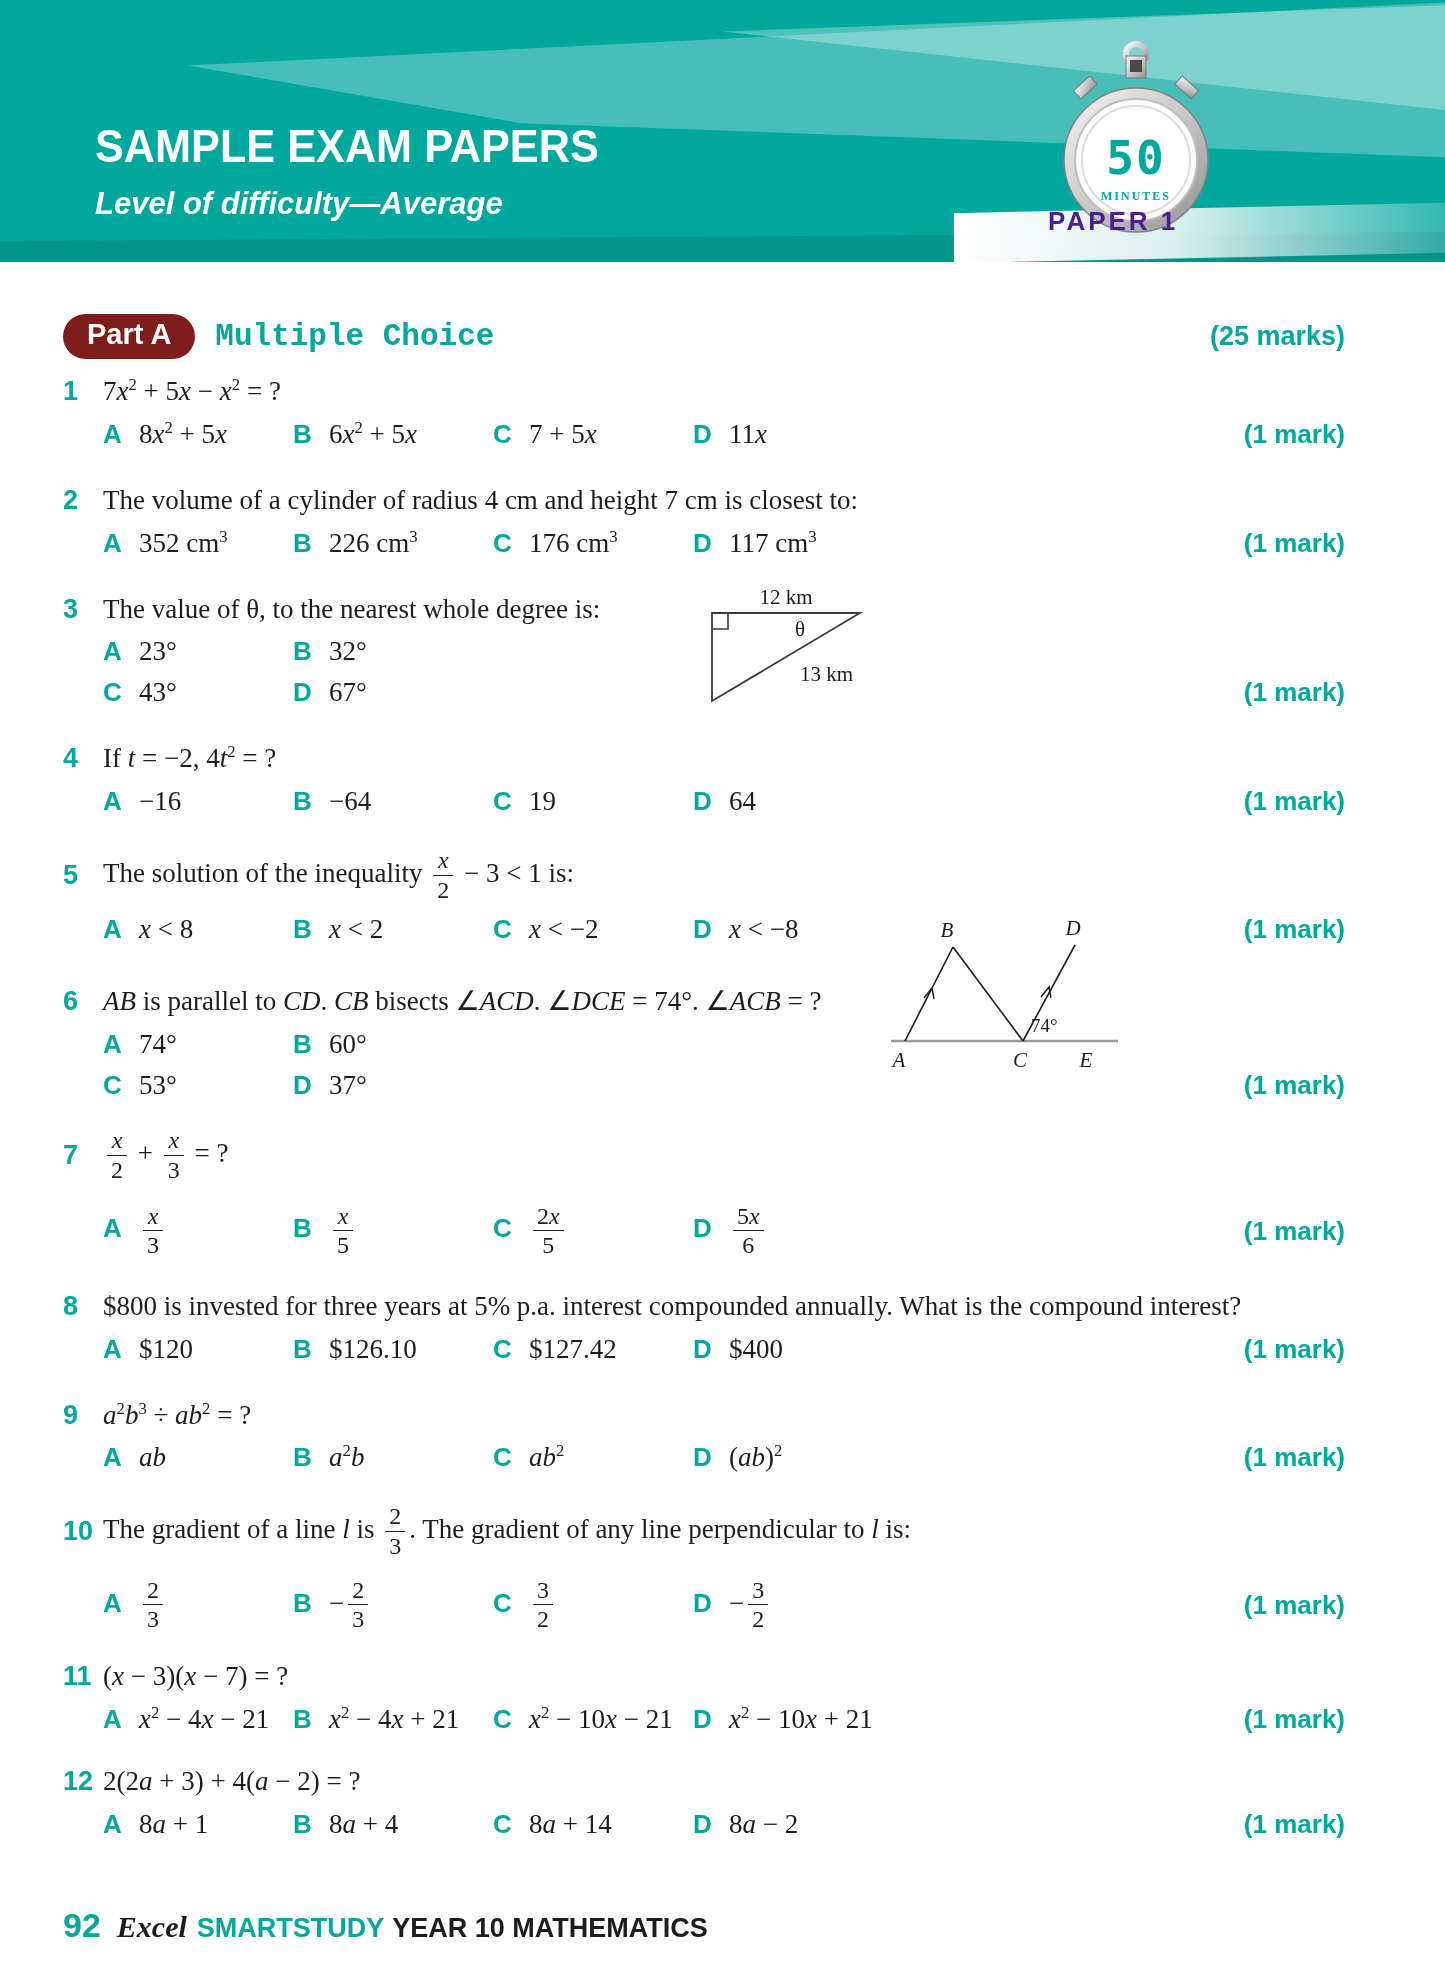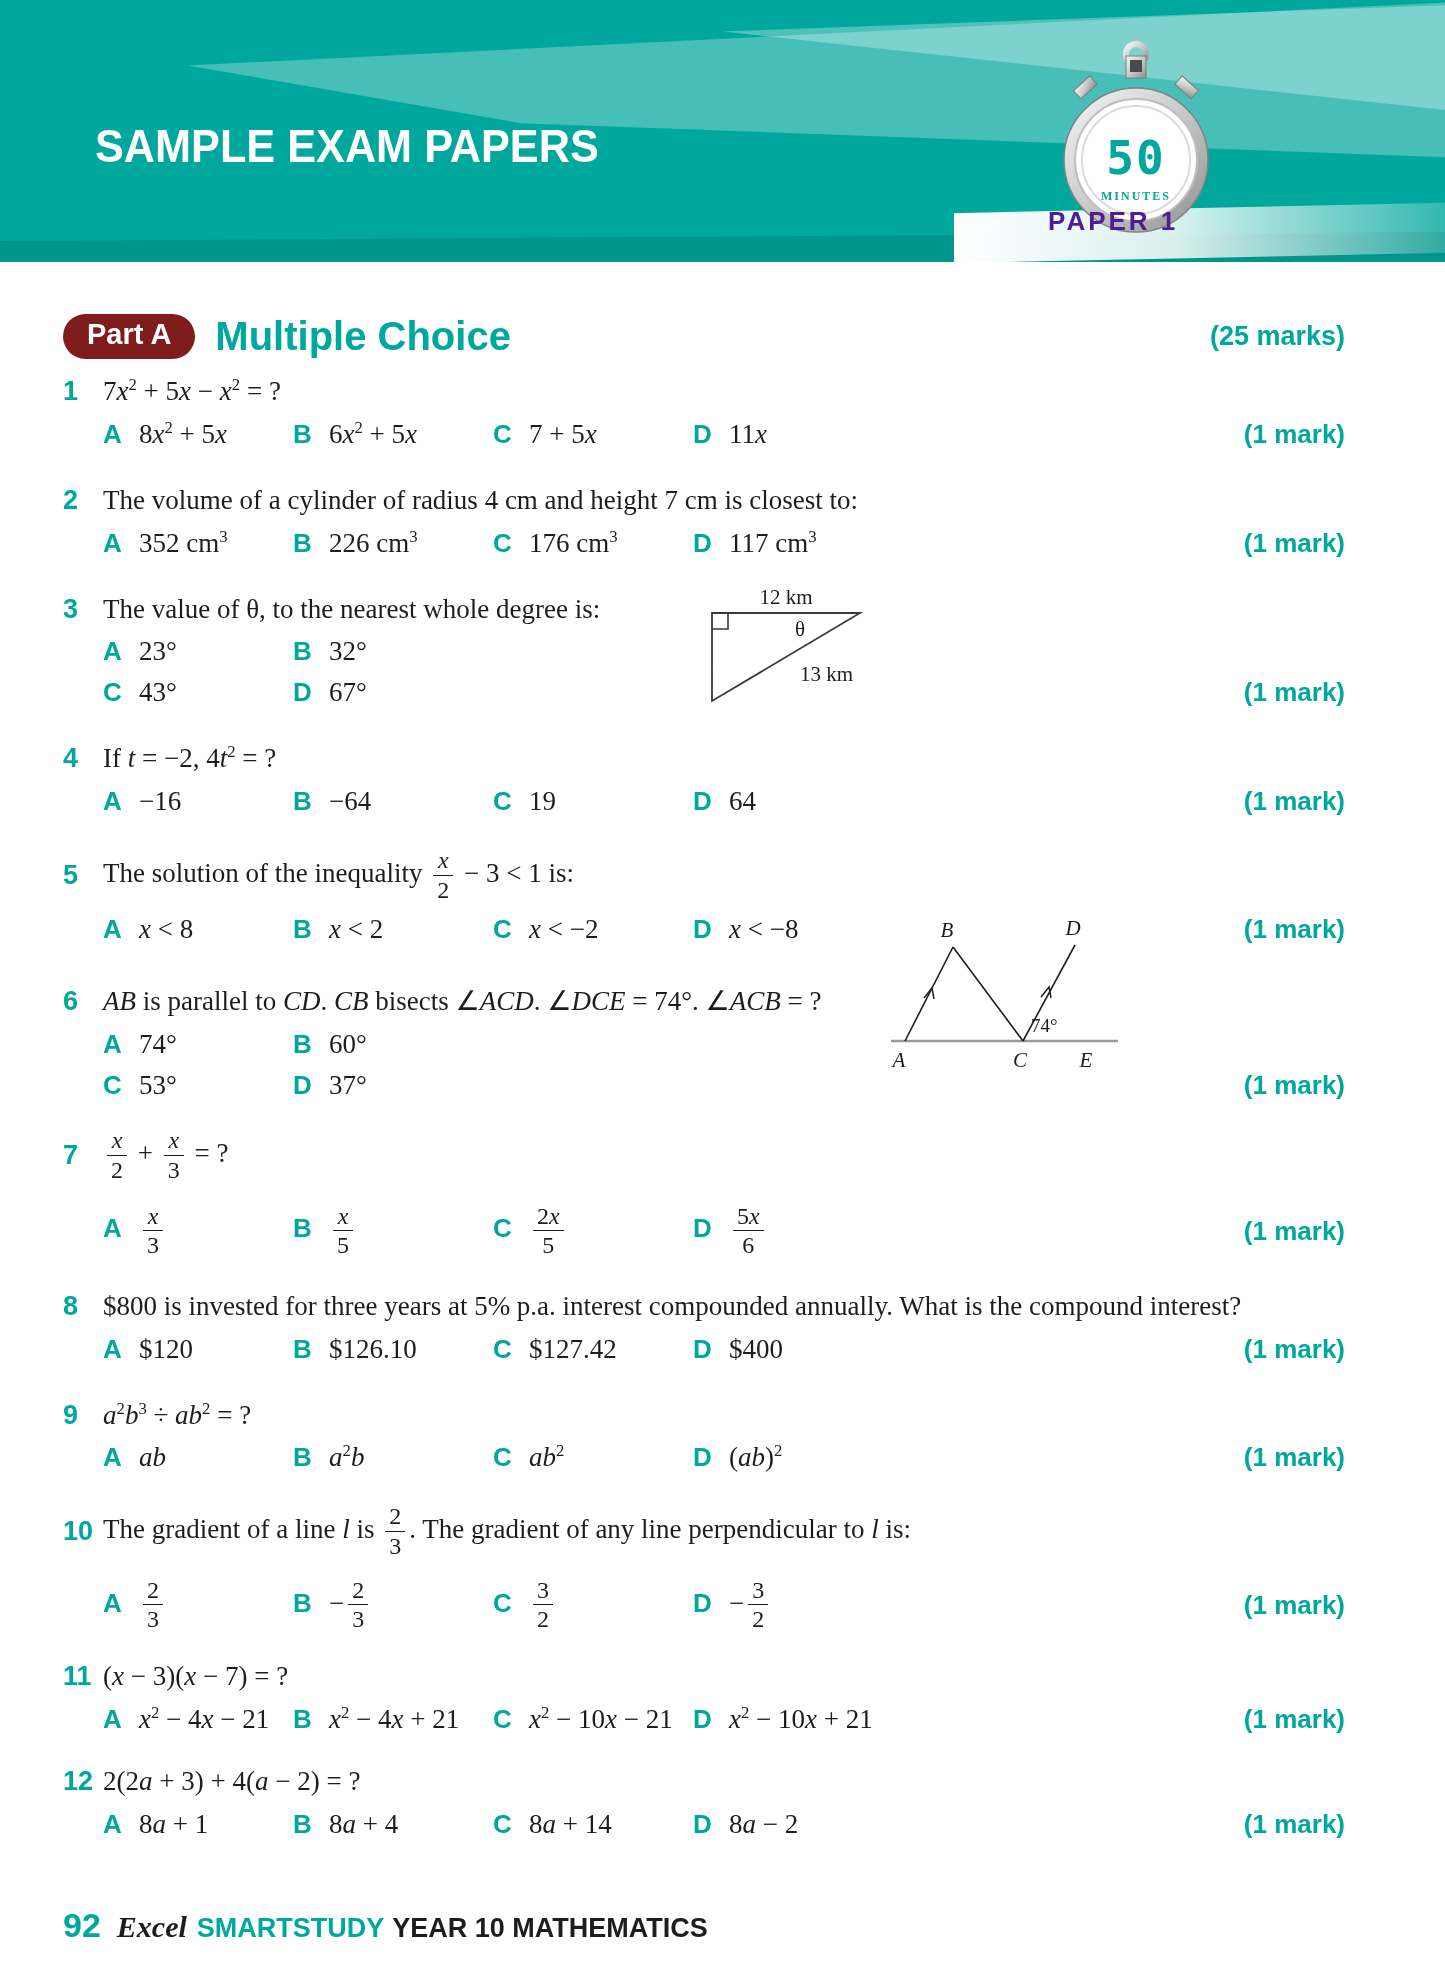--- a/index.html
+++ b/index.html
@@ -26,21 +26,21 @@
           font-family:"Liberation Sans",sans-serif;font-weight:bold;font-size:26px;letter-spacing:3px;z-index:6;}
   .stopwatch{position:absolute;left:1050px;top:40px;z-index:5;}
   .sw-digits{font-family:"DejaVu Sans Mono",monospace;font-weight:bold;font-size:46px;fill:#00a79d;letter-spacing:2px;}
   .sw-min{font-family:"Liberation Serif",serif;font-weight:bold;font-size:12px;fill:#00a79d;letter-spacing:2px;}
 
   
   .content{position:absolute;top:262px;left:0;width:1445px;padding:0 100px 0 63px;box-sizing:border-box;}
   .parta-row{margin-top:52px;display:flex;align-items:center;}
   .parta-badge{background:#7f1d1d;color:#fff;font-family:"Liberation Sans",sans-serif;font-weight:bold;
           font-size:29px;padding:4px 24px 8px;border-radius:28px;}
-  .parta-heading{font-family:Liberation Sans, sans-serif;font-weight:bold;font-size:40px;color:#00a79d;margin-left:20px;}
+  .parta-heading{font-family:Liberation Mono, monospace;font-weight:bold;font-size:31px;color:#00a79d;margin-left:20px;}
   .parta-marks{margin-left:auto;font-family:"Liberation Sans",sans-serif;font-weight:bold;font-size:27px;color:#00a79d;text-align:right;}
 
   .q{position:relative;margin-top:26px;}
   .q-head{display:grid;grid-template-columns:40px 1fr;}
   .q-head.vcenter{align-items:center;}
   .q-num{font-family:"Liberation Sans",sans-serif;font-weight:bold;font-size:27px;color:#00a79d;line-height:1.25;}
   .q-text{font-size:27px;line-height:1.25;white-space:nowrap;}
   .q-opts{display:grid;grid-template-columns:190px 200px 200px 1fr auto;margin-left:40px;margin-top:10px;align-items:center;}
   .q-opts.two{grid-template-columns:190px 200px 1fr;row-gap:10px;}
   .cell{white-space:nowrap;font-size:27px;}
@@ -66,20 +66,21 @@
 </style>
 </head>
 <body>
 
 <div class="header">
   <div class="wedge1"></div>
   <div class="wedge2"></div>
   <div class="band-dark"></div>
   <div class="paper-band"></div>
   <div class="header-title">SAMPLE EXAM PAPERS</div>
+  <div class="header-sub">Level of difficulty—Average</div>
   <div class="paper-label">PAPER 1</div>
   <svg class="stopwatch" width="172" height="200" viewBox="0 0 172 200">
     <defs>
       <linearGradient id="sil" x1="0" y1="0" x2="1" y2="1">
         <stop offset="0" stop-color="#f7f7f7"></stop>
           <stop offset="0.5" stop-color="#c8c8c8"></stop>
           <stop offset="1" stop-color="#8f8f8f"></stop>
       </linearGradient>
     </defs>
     <circle cx="86" cy="14" r="10" fill="none" stroke="url(#sil)" stroke-width="6"></circle>

